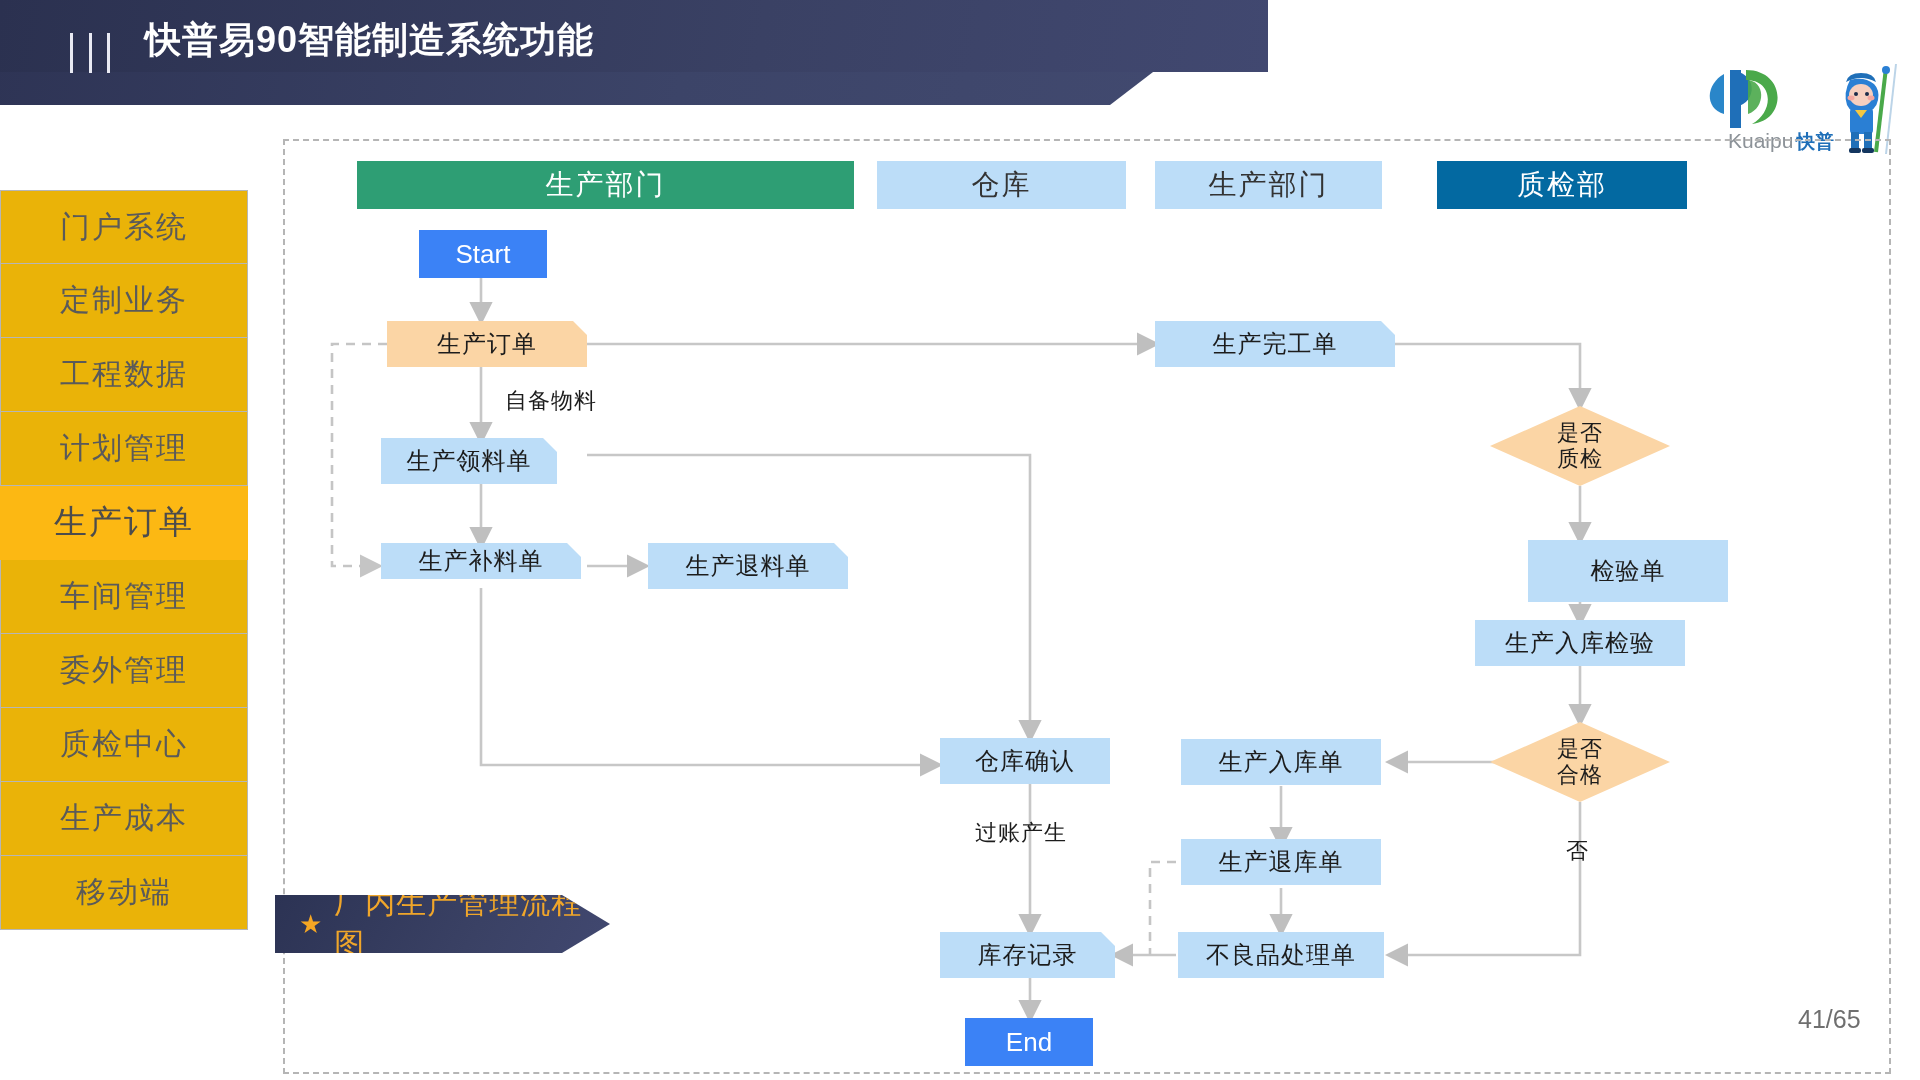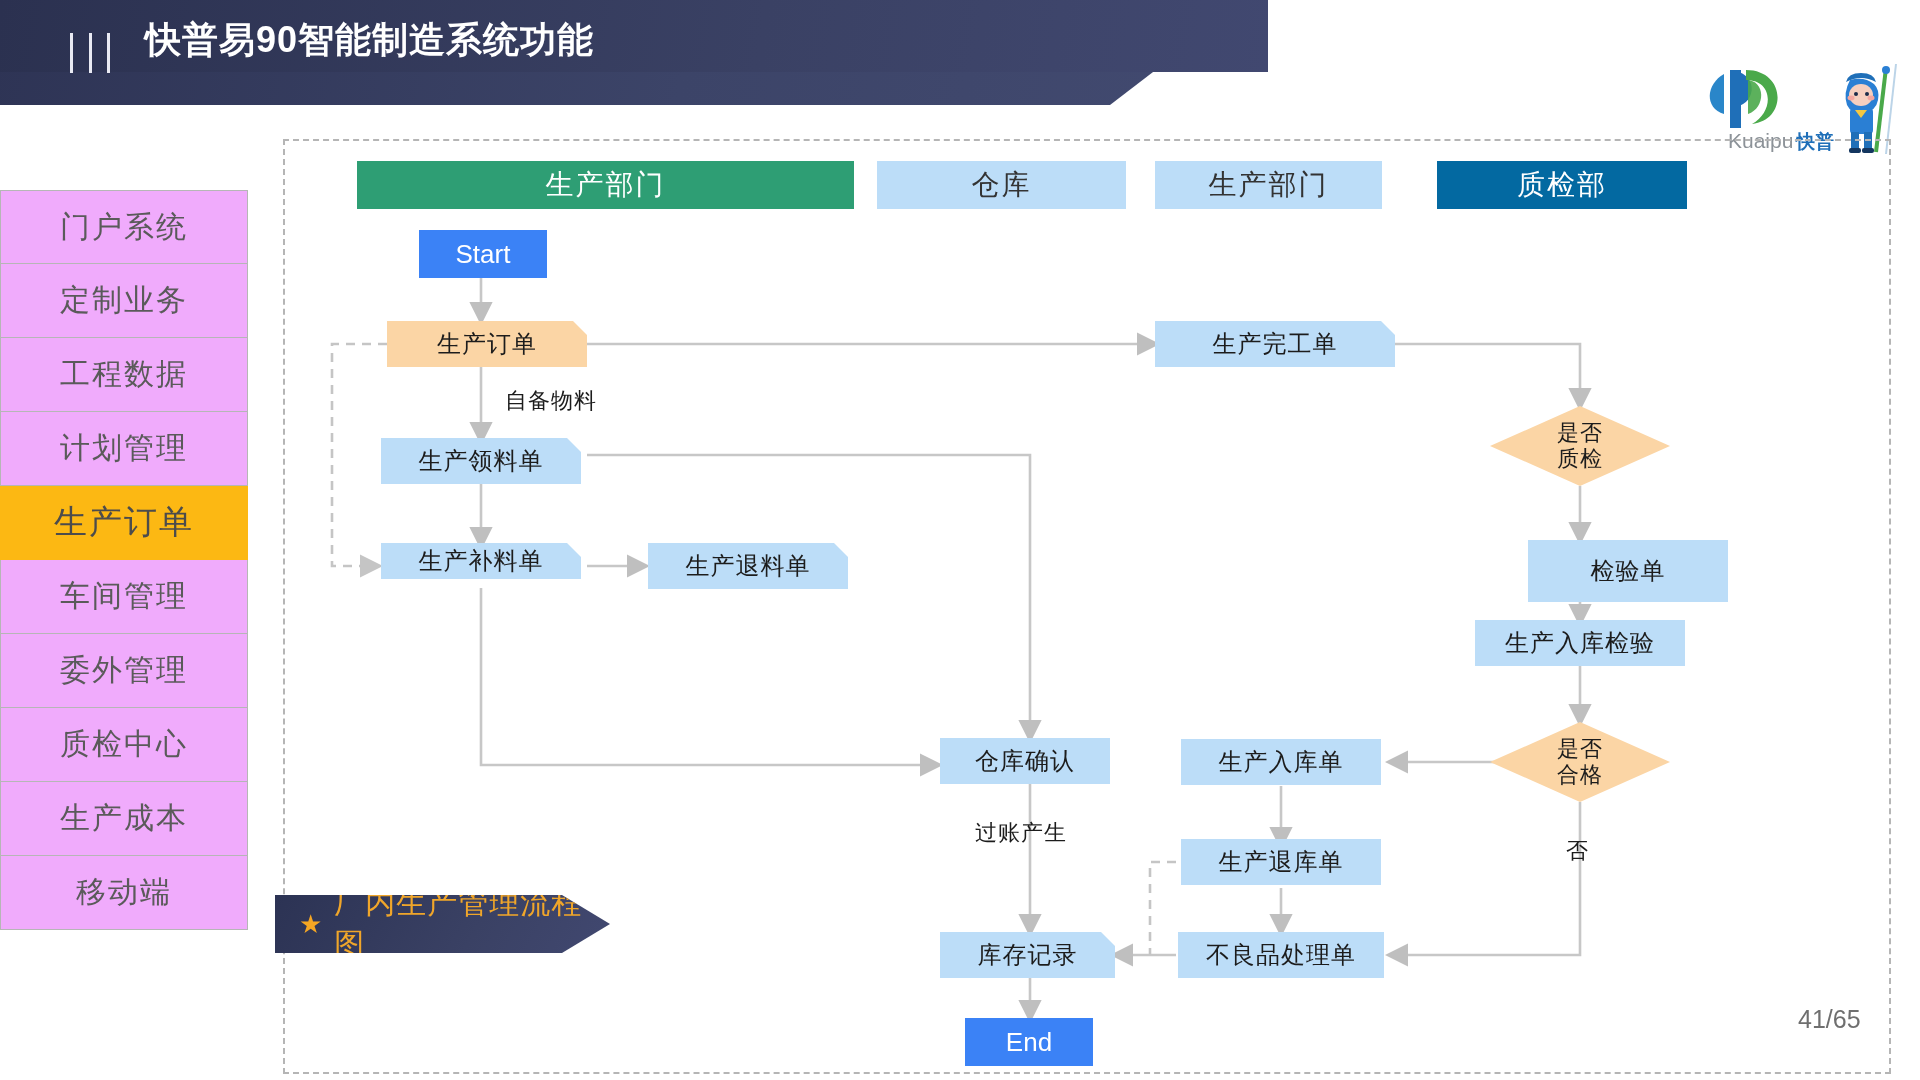--- a/index.html
+++ b/index.html
@@ -33,21 +33,21 @@
   }
 
   
   .logo{ position:absolute; left:1700px; top:62px; width:200px; height:96px; }
   .logo svg{ display:block; }
 
   
   .sidebar{ position:absolute; left:0px; top:190px; width:248px; }
   .side-item{
     height:74px; border:1px solid #b6b6b6; border-top:none;
-    background:#f0abfc; display:flex; align-items:center; justify-content:center;
+    background:#eab308; display:flex; align-items:center; justify-content:center;
     font-size:30px; color:#5a5a5a; letter-spacing:2px;
   }
   .side-item:first-child{ border-top:1px solid #b6b6b6; }
   .side-item.active{
     background:#fcb813; color:#4c4c4c; font-size:33px;
     border-color:#fcb813; border-left:none; border-right:none;
   }
 
   
   .frame{
@@ -236,21 +236,21 @@
     <path d="M1176,862 L1150,862 L1150,955"></path>
   </g>
 </svg>
 
 <div class="node terminal" style="left:419px; top:230px; width:128px; height:48px;">Start</div>
 
 <div class="node orange folded" style="left:387px; top:321px; width:200px; height:46px;">生产订单</div>
 
 <div class="edge-label" style="left:505px; top:386px;">自备物料</div>
 
-<div class="node folded" style="left:381px; top:438px; width:200px; height:46px;">生产领料单</div>
+<div class="node folded" style="left:381px; top:438px; width:176px; height:46px;">生产领料单</div>
 
 <div class="node folded" style="left:381px; top:543px; width:200px; height:36px;">生产补料单</div>
 
 <div class="node folded" style="left:648px; top:543px; width:200px; height:46px;">生产退料单</div>
 
 <div class="node folded" style="left:1155px; top:321px; width:240px; height:46px;">生产完工单</div>
 
 <div class="diamond" style="left:1490px; top:406px; width:180px; height:80px;">
   <div class="dshape"></div>
   <div class="dtext">

